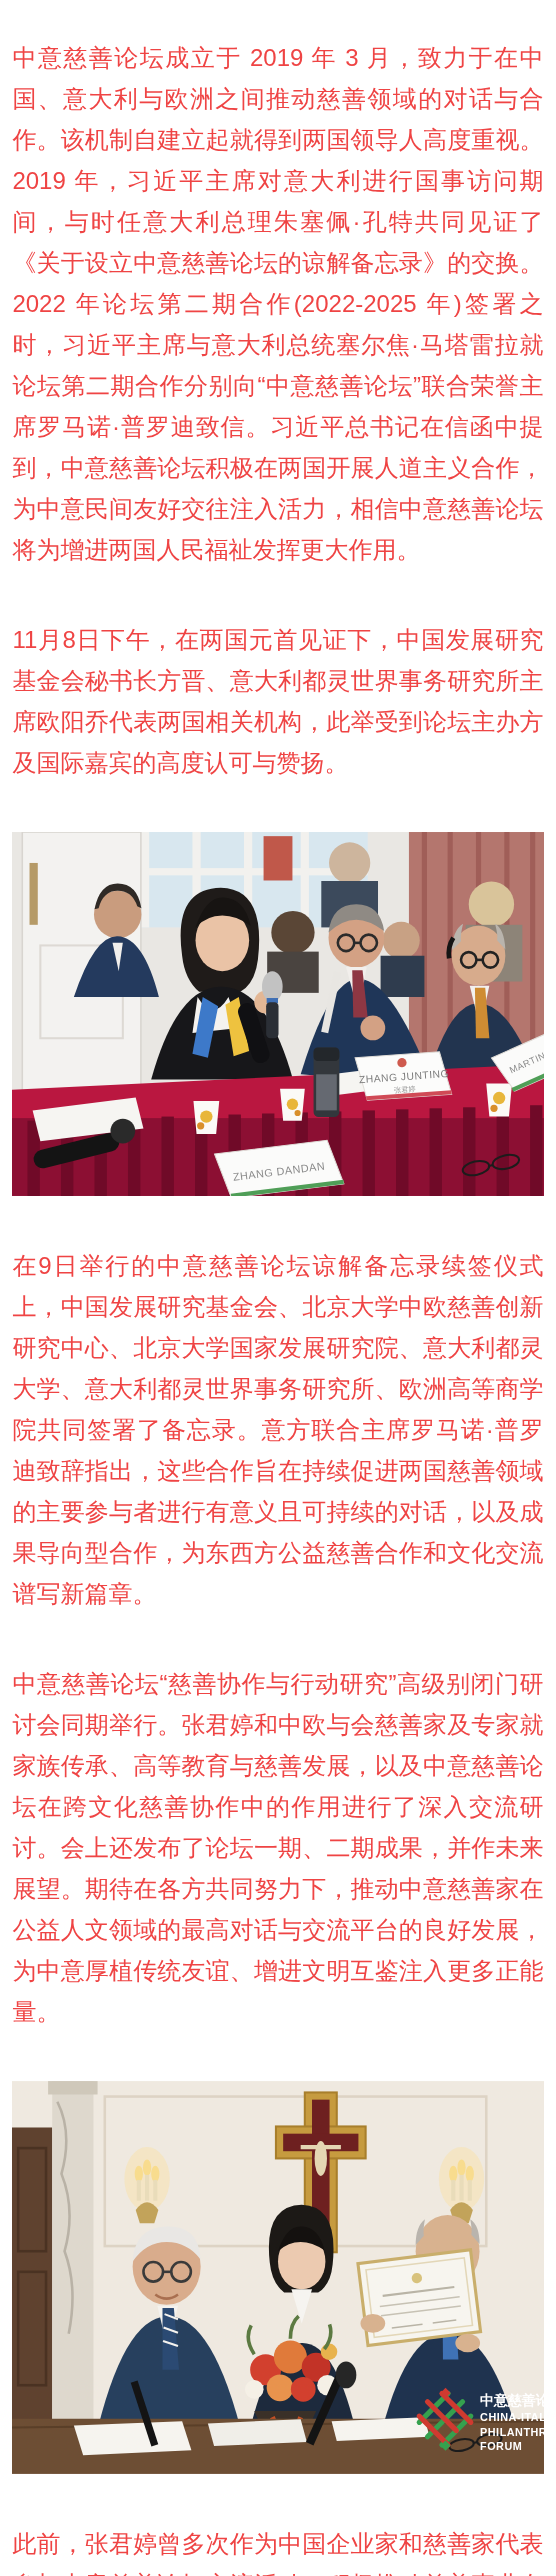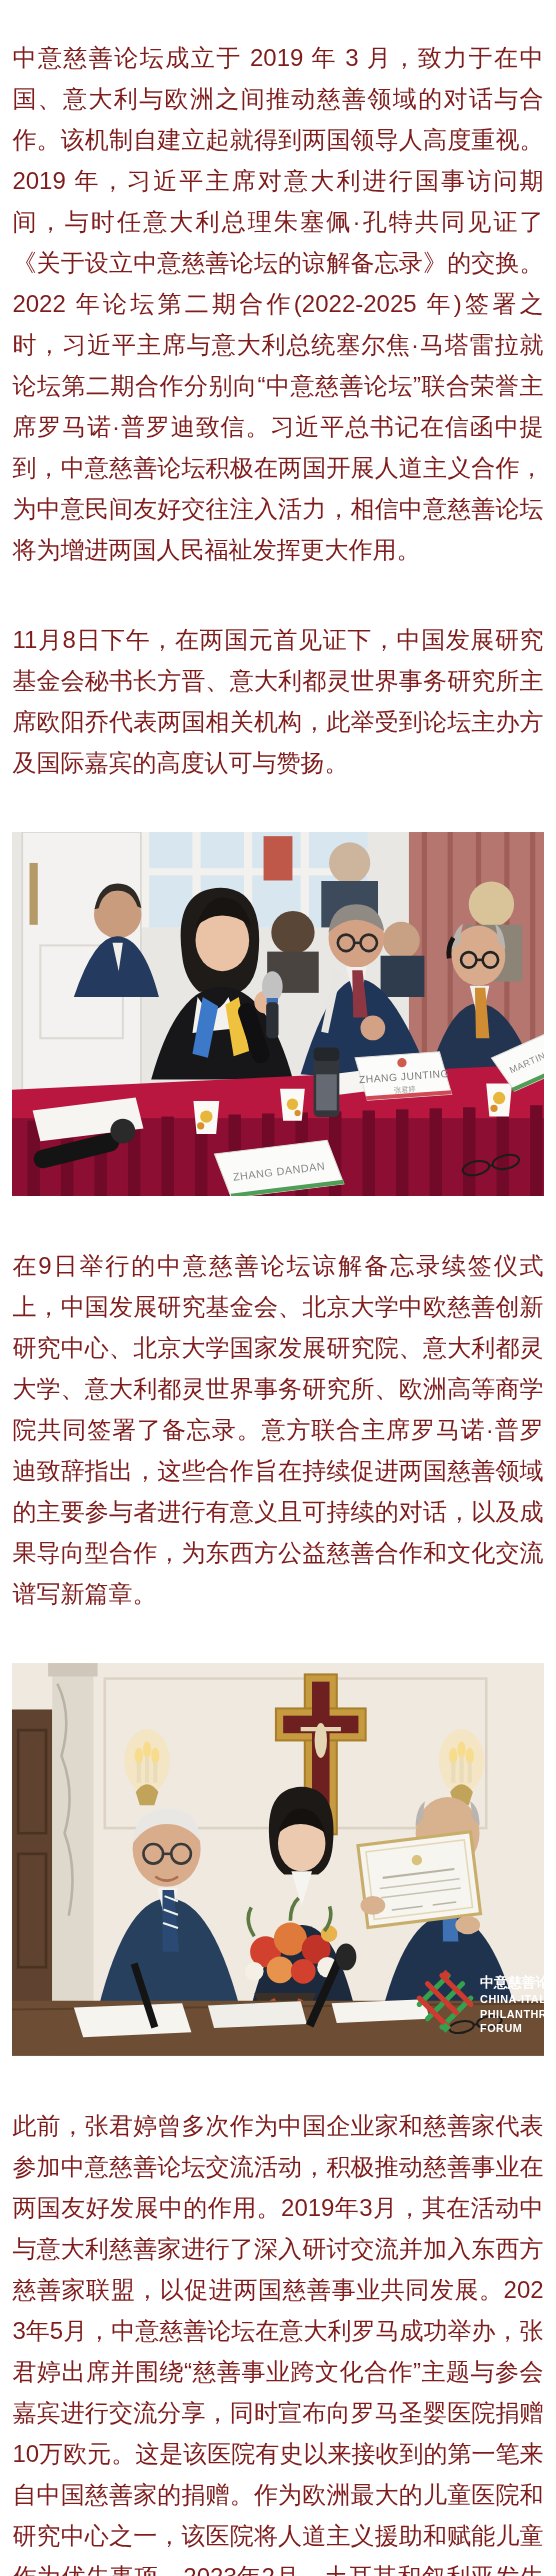--- a/index.html
+++ b/index.html
@@ -1,19 +1,19 @@
 <!DOCTYPE html>
 <html style="font-size:8.2px"><head>
 <meta charset="utf-8">
 <style>
   html,body{margin:0;padding:0;background:#ffffff;}
   body{width:556px;height:3910px;overflow:hidden;
        font-family:"Liberation Sans","DejaVu Sans",sans-serif;}
   .content{padding:37px 12.4px 0 12.4px;}
-  p.cn{margin:0 0 49px 0;font-size:24px;line-height:41px;color:#7f1d1d;
+  p.cn{margin:0 0 49px 0;font-size:24px;line-height:41px;color:#ef4444;
        text-align:justify;text-justify:inter-ideograph;word-break:break-all;}
   figure.photo{margin:0 0 49px 0;}
   figure.photo svg{display:block;}
   .svgtext{font-family:"Liberation Sans","DejaVu Sans",sans-serif;}
 </style>
 </head>
 <body>
 
 <div class="content">
 
@@ -173,20 +173,21 @@
       <g stroke="#1c1c1c" stroke-width="4" fill="none">
         <ellipse cx="900" cy="652" rx="26" ry="13" transform="rotate(-12 900 652)"></ellipse>
         <ellipse cx="958" cy="640" rx="26" ry="13" transform="rotate(-12 958 640)"></ellipse>
         <line x1="925" y1="648" x2="933" y2="646"></line>
       </g>
     </svg>
   </figure>
 
   <p class="cn">在9日举行的中意慈善论坛谅解备忘录续签仪式上，中国发展研究基金会、北京大学中欧慈善创新研究中心、北京大学国家发展研究院、意大利都灵大学、意大利都灵世界事务研究所、欧洲高等商学院共同签署了备忘录。意方联合主席罗马诺·普罗迪致辞指出，这些合作旨在持续促进两国慈善领域的主要参与者进行有意义且可持续的对话，以及成果导向型合作，为东西方公益慈善合作和文化交流谱写新篇章。</p>
 
+  <p class="cn">中意慈善论坛“慈善协作与行动研究”高级别闭门研讨会同期举行。张君婷和中欧与会慈善家及专家就家族传承、高等教育与慈善发展，以及中意慈善论坛在跨文化慈善协作中的作用进行了深入交流研讨。会上还发布了论坛一期、二期成果，并作未来展望。期待在各方共同努力下，推动中意慈善家在公益人文领域的最高对话与交流平台的良好发展，为中意厚植传统友谊、增进文明互鉴注入更多正能量。</p>
 
   <figure class="photo">
     <svg viewBox="0 0 1032 762" width="532" height="393" xmlns="http://www.w3.org/2000/svg">
       <rect x="0" y="0" width="1032" height="762" fill="#efe9e0"></rect>
       <rect x="180" y="30" width="740" height="290" fill="none" stroke="#ddd3c4" stroke-width="5"></rect>
       <g>
         <rect x="0" y="90" width="78" height="600" fill="#5f422f"></rect>
         <rect x="12" y="130" width="54" height="200" fill="none" stroke="#4a3222" stroke-width="5"></rect>
         <rect x="12" y="370" width="54" height="220" fill="none" stroke="#4a3222" stroke-width="5"></rect>
       </g>

